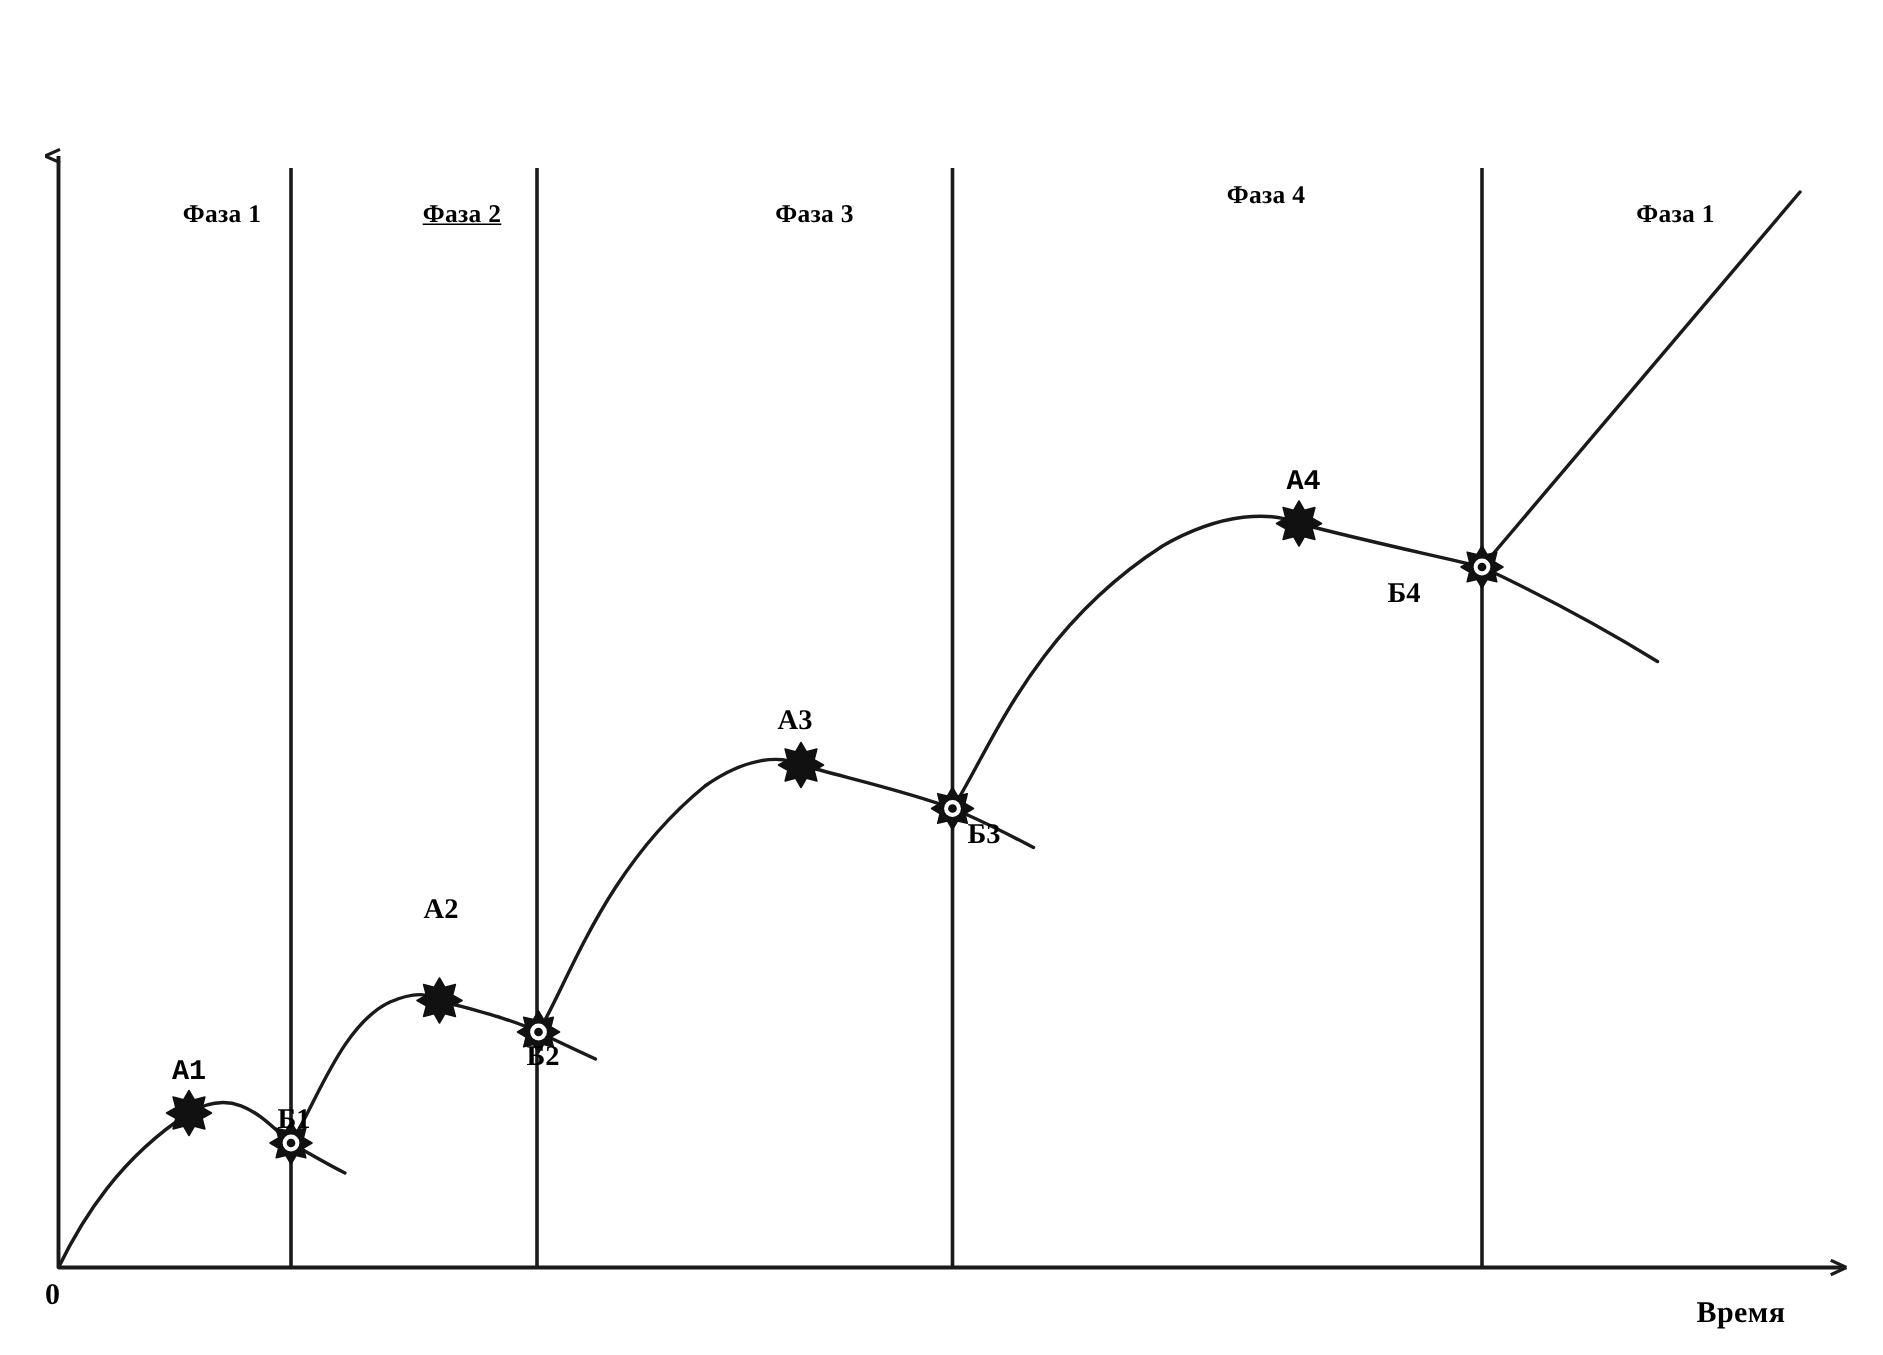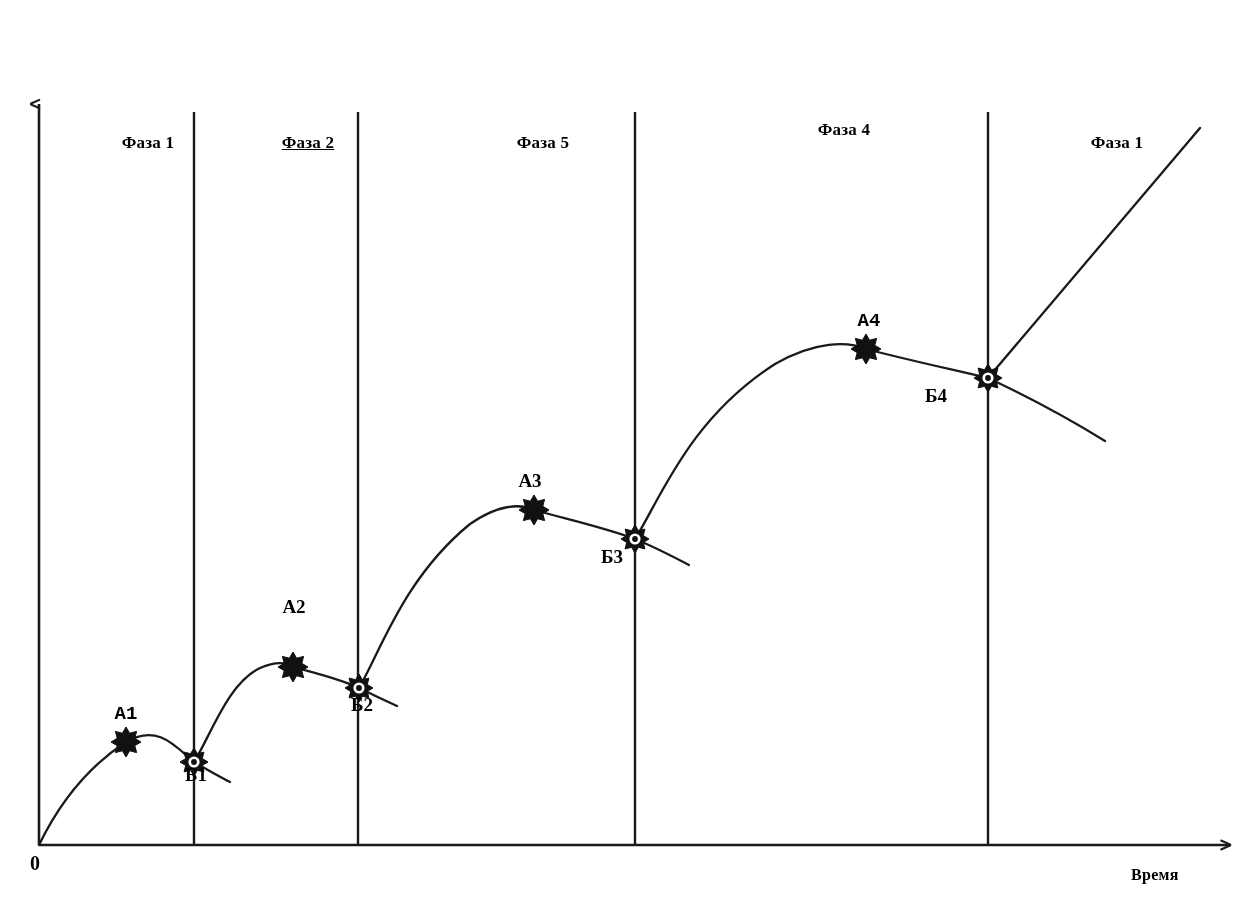--- a/index.html
+++ b/index.html
@@ -34,21 +34,21 @@
     letter-spacing: 0.3px;
     white-space: pre;
   }
   #y-axis-title {
     left: 60px;
     top: 22px;
   }
   #x-axis-title {
     left: 1131px;
     top: 862px;
-    font-size: 16px;
+    font-size: 20px;
   }
   #origin-label {
     position: absolute;
     left: 30px;
     top: 852px;
     font-weight: bold;
     font-size: 20px;
   }
   .phase-label {
     position: absolute;
@@ -156,29 +156,29 @@
   </svg>
 
 
   <div class="axis-title" id="x-axis-title">Время</div>
 
   <div id="origin-label">0</div>
 
   <div id="phase-labels">
       <div class="phase-label" style="left: 116px; top: 133px;">Фаза 1</div>
       <div class="phase-label" style="left: 276px; top: 133px; text-decoration: underline;">Фаза 2</div>
-      <div class="phase-label" style="left: 511px; top: 133px;">Фаза 5</div>
+      <div class="phase-label" style="left: 511px; top: 133px;">Фаза 3</div>
       <div class="phase-label" style="left: 812px; top: 120px;">Фаза 4</div>
       <div class="phase-label" style="left: 1085px; top: 133px;">Фаза 1</div>
     </div>
 
   <div id="point-labels">
       <div class="point-label" style="left: 126px; top: 703px; font-family: Liberation Mono, monospace;">А1</div>
-      <div class="point-label" style="left: 196px; top: 764px; text-align: right;">Б1</div>
+      <div class="point-label" style="left: 196px; top: 736px; text-align: right;">Б1</div>
       <div class="point-label" style="left: 294px; top: 596px;">А2</div>
       <div class="point-label" style="left: 362px; top: 694px;">Б2</div>
       <div class="point-label" style="left: 530px; top: 470px;">А3</div>
-      <div class="point-label" style="left: 612px; top: 546px;">Б3</div>
+      <div class="point-label" style="left: 656px; top: 546px;">Б3</div>
       <div class="point-label" style="left: 869px; top: 310px; font-family: Liberation Mono, monospace;">А4</div>
       <div class="point-label" style="left: 936px; top: 385px;">Б4</div>
     </div>
 
 </div>
 
 </body></html>

